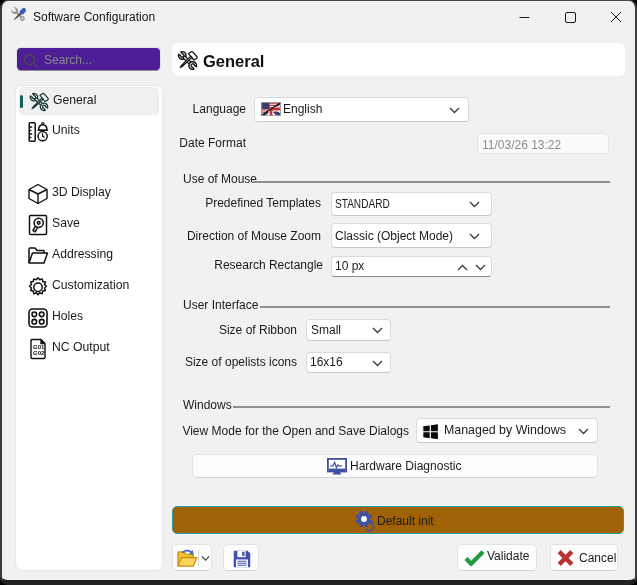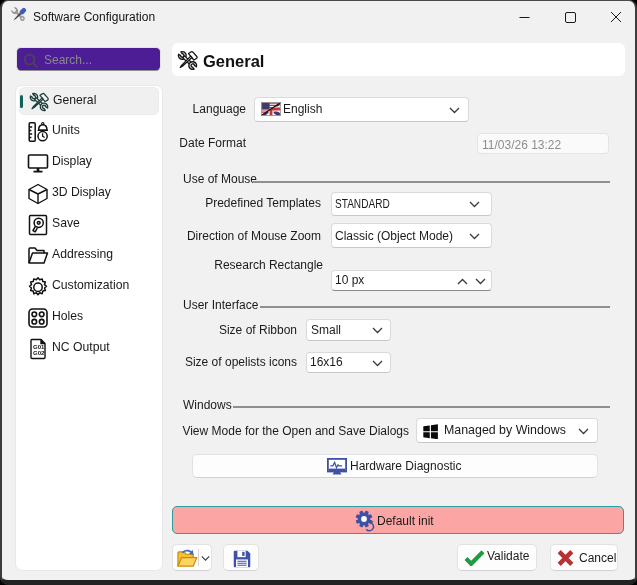--- a/index.html
+++ b/index.html
@@ -33,21 +33,21 @@
 
 #hdr { position:absolute; left:170px; top:42px; width:453px; height:33px; background:#fff; border-radius:6px; }
 #hdr svg { position:absolute; left:3px; top:5px; }
 #hdr .txt { position:absolute; left:31px; top:9px; font-size:16.5px; font-weight:bold; color:#111; }
 .lbl { position:absolute; font-size:12px; color:#1b1b1b; white-space:nowrap; }
 .combo {
   position:absolute; background:#fff; border:1px solid #dadada; border-bottom-color:#c8c8c8;
   border-radius:4px; font-size:12px; color:#1b1b1b;
 }
 .ct { position:absolute; left:7px; top:4px; white-space:nowrap; }
-.spin { border-bottom:1px solid #8a8a8a !important;margin-top:14px; }
+.spin { border-bottom:1px solid #8a8a8a !important; }
 .chev { position:absolute; top:50%; margin-top:-3px; width:11px; height:7px; }
 .grp { position:absolute; font-size:12px; color:#1b1b1b; }
 .gline { position:absolute; height:1.5px; background:#8f8f8f; }
 .field {
   position:absolute; left:475px; top:132px; width:132px; height:21px;
   background:#fafafa; border:1px solid #e4e4e4; border-radius:4px;
 }
 .field .ct { left:4px; top:3.5px; font-size:12px; color:#8d8d8d; }
 .btnw {
   position:absolute; background:#fdfdfd; border:1px solid #e2e2e2; border-bottom-color:#d2d2d2;
@@ -122,28 +122,20 @@
         <rect x="3.2" y="2.8" width="6" height="18.4" rx="1"></rect>
         <path d="M3.2 7 h3 M3.2 10.5 h2.2 M3.2 14 h3 M3.2 17.5 h2.2"></path>
         <circle cx="16.8" cy="3.6" r="1.1" stroke-width="1.2"></circle>
         <path d="M12.6 10.3 C12.6 6.6 14.4 4.7 16.8 4.7 C19.2 4.7 21 6.6 21 10.3 Z"></path>
         <path d="M11.8 10.3 L21.8 10.3" stroke-width="1.4"></path>
         <circle cx="16.6" cy="16.2" r="4.6"></circle>
         <path d="M16.6 13.3 v2.9 l2 1.3" stroke-width="1.3"></path>
       </svg>
       <div class="txt">Units</div>
     </div>
-    <div class="item" style="top:63px">
-      <svg width="24" height="24" viewBox="0 0 24 24" fill="none" stroke="#111" stroke-width="1.6">
-        <rect x="2.5" y="4" width="19" height="13" rx="1"></rect>
-        <path d="M12 17 v3" stroke-width="2.6"></path>
-        <path d="M7.5 20.6 h9" stroke-width="1.8"></path>
-      </svg>
-      <div class="txt">Display</div>
-    </div>
     <div class="item" style="top:94px">
       <svg width="24" height="24" viewBox="0 0 24 24" fill="none" stroke="#111" stroke-width="1.4" stroke-linejoin="round">
         <path d="M12 2.5 L21 7.5 L21 16.5 L12 21.5 L3 16.5 L3 7.5 Z"></path>
         <path d="M3 7.5 L12 12 L21 7.5 M12 12 L12 21.5"></path>
       </svg>
       <div class="txt">3D Display</div>
     </div>
     <div class="item" style="top:125px">
       <svg width="24" height="24" viewBox="0 0 24 24" fill="none" stroke="#111" stroke-width="1.5">
         <rect x="3.5" y="2.5" width="17" height="19" rx="1"></rect>
@@ -295,21 +287,21 @@
   <div class="btnw" style="left:190px;top:453px;width:406px;height:24px">
     <svg class="abs" style="left:134px;top:3px" width="20" height="18" viewBox="0 0 20 18">
       <rect x="0.9" y="0.9" width="18.2" height="12.6" fill="#fff" stroke="#3f51a5" stroke-width="1.8"></rect>
       <rect x="1.8" y="10.6" width="16.4" height="2.9" fill="#3f51a5"></rect>
       <path d="M3.3 7.8 h2.6 l1.7-3.4 1.9 5.3 1.5-2.9 0.9 1 h3.2" fill="none" stroke="#3f51a5" stroke-width="1.25"></path>
       <path d="M7.2 13.5 L12.8 13.5 L14.4 16.6 L5.6 16.6 Z" fill="#3f51a5"></path>
     </svg>
     <div class="ct" style="left:157px;top:4px">Hardware Diagnostic</div>
   </div>
 
-  <div style="position:absolute;left:170px;top:505px;width:452px;height:28px;background:#fca5a5;border:1.5px solid #27a0a0;border-radius:5px">
+  <div style="position:absolute;left:170px;top:505px;width:452px;height:28px;background:#a16207;border:1.5px solid #27a0a0;border-radius:5px">
     <svg class="abs" style="left:181px;top:3px" width="24" height="24" viewBox="0 0 24 24">
       <g fill="#3f51a5">
         <circle cx="10" cy="9" r="6.2"></circle>
         <rect x="14.25" y="9.68" width="3.7" height="3.7" rx="0.9" transform="rotate(22.5 16.10 11.53)"></rect>
         <rect x="10.68" y="13.25" width="3.7" height="3.7" rx="0.9" transform="rotate(67.5 12.53 15.10)"></rect>
         <rect x="5.62" y="13.25" width="3.7" height="3.7" rx="0.9" transform="rotate(112.5 7.47 15.10)"></rect>
         <rect x="2.05" y="9.68" width="3.7" height="3.7" rx="0.9" transform="rotate(157.5 3.90 11.53)"></rect>
         <rect x="2.05" y="4.62" width="3.7" height="3.7" rx="0.9" transform="rotate(202.5 3.90 6.47)"></rect>
         <rect x="5.62" y="1.05" width="3.7" height="3.7" rx="0.9" transform="rotate(247.5 7.47 2.90)"></rect>
         <rect x="10.68" y="1.05" width="3.7" height="3.7" rx="0.9" transform="rotate(292.5 12.53 2.90)"></rect>

